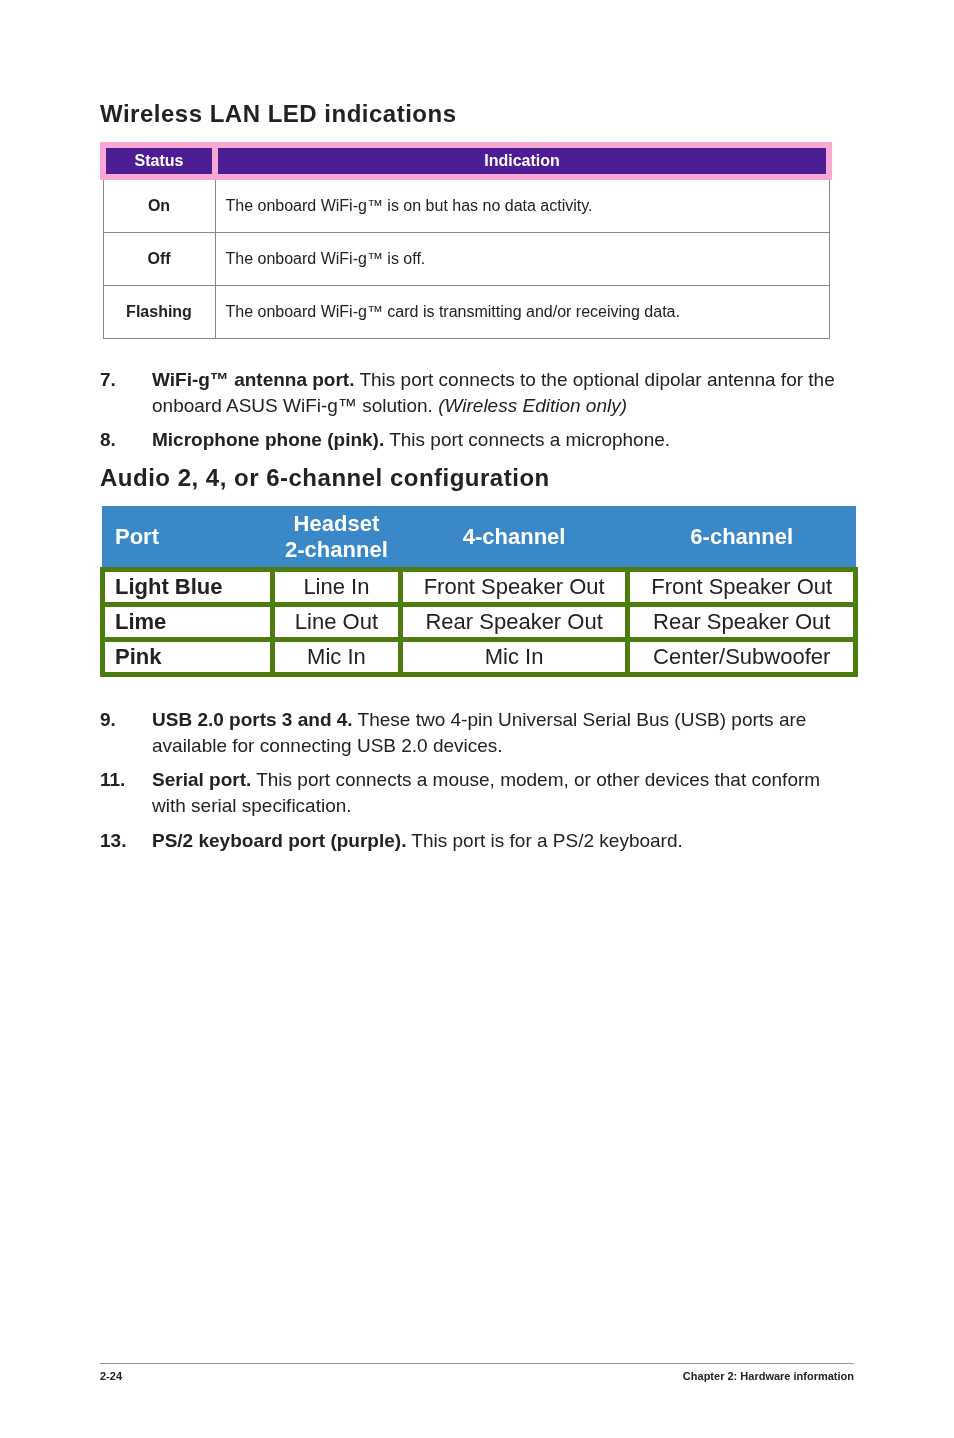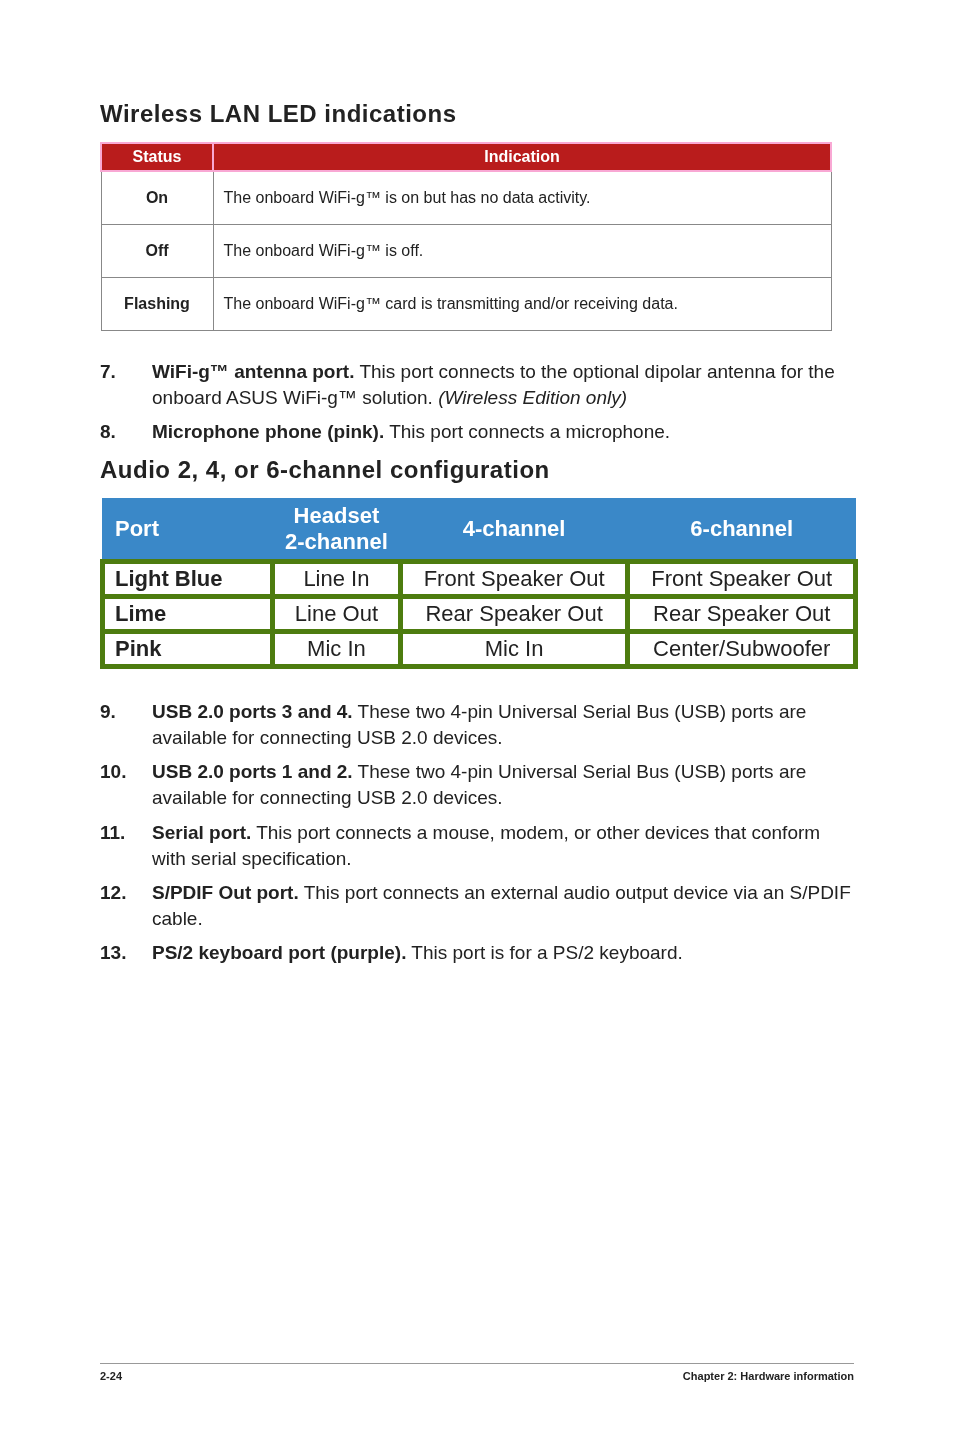--- a/index.html
+++ b/index.html
@@ -18,25 +18,25 @@
     letter-spacing: 0.5px;
     margin-bottom: 14px;
   }
   table.t1 {
     border-collapse: collapse;
     width: 732px;
     margin-bottom: 28px;
     font-size: 16px;
   }
   table.t1 th {
-    background: #b91c1c;
+    background: #4c1d95;
     color: #fff;
     font-weight: bold;
     padding: 4px 8px;
-    border: 2px solid #f9a8d4;
+    border: 6px solid #f9a8d4;
     text-align: center;
   }
   table.t1 td {
     border: 1px solid #888;
     padding: 17px 10px;
   }
   table.t1 td.lbl { font-weight: bold; text-align: center; width: 112px; }
   .list { font-size: 19px; line-height: 1.38; }
   .list .item { display: flex; gap: 20px; margin-bottom: 8px; }
   .list .num { font-weight: bold; min-width: 32px; }
@@ -156,35 +156,23 @@
 </table>
 
 <div class="list">
   <div class="item">
     <div class="num">9.</div>
     <div class="body">
       <span class="bold">USB 2.0 ports 3 and 4.</span><span> These two 4-pin Universal Serial Bus (USB) ports are available for connecting USB 2.0 devices.</span>
     </div>
   </div>
   <div class="item">
-    <div class="num">10.</div>
-    <div class="body">
-      <span class="bold">USB 2.0 ports 1 and 2.</span><span> These two 4-pin Universal Serial Bus (USB) ports are available for connecting USB 2.0 devices.</span>
-    </div>
-  </div>
-  <div class="item">
     <div class="num">11.</div>
     <div class="body">
       <span class="bold">Serial port.</span><span> This port connects a mouse, modem, or other devices that conform with serial specification.</span>
-    </div>
-  </div>
-  <div class="item">
-    <div class="num">12.</div>
-    <div class="body">
-      <span class="bold">S/PDIF Out port.</span><span> This port connects an external audio output device via an S/PDIF cable.</span>
     </div>
   </div>
   <div class="item">
     <div class="num">13.</div>
     <div class="body">
       <span class="bold">PS/2 keyboard port (purple).</span><span> This port is for a PS/2 keyboard.</span>
     </div>
   </div>
 </div>
 

